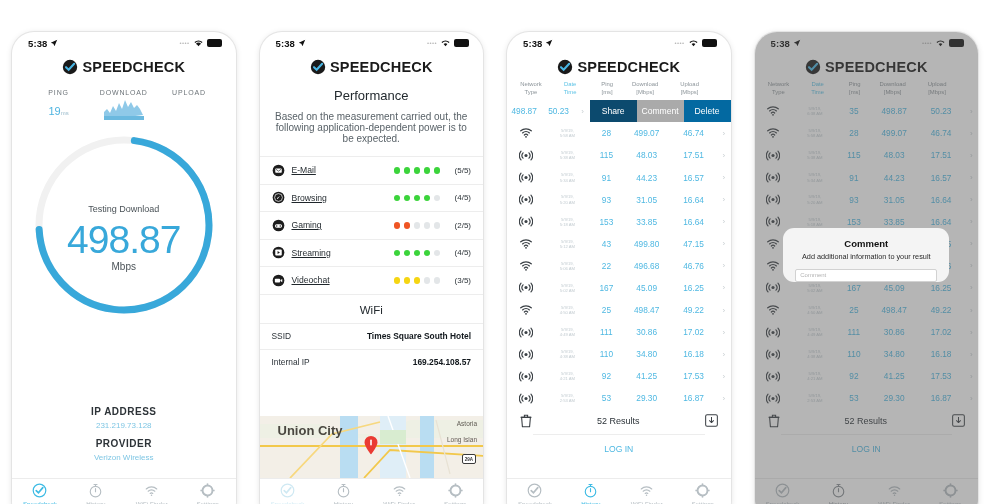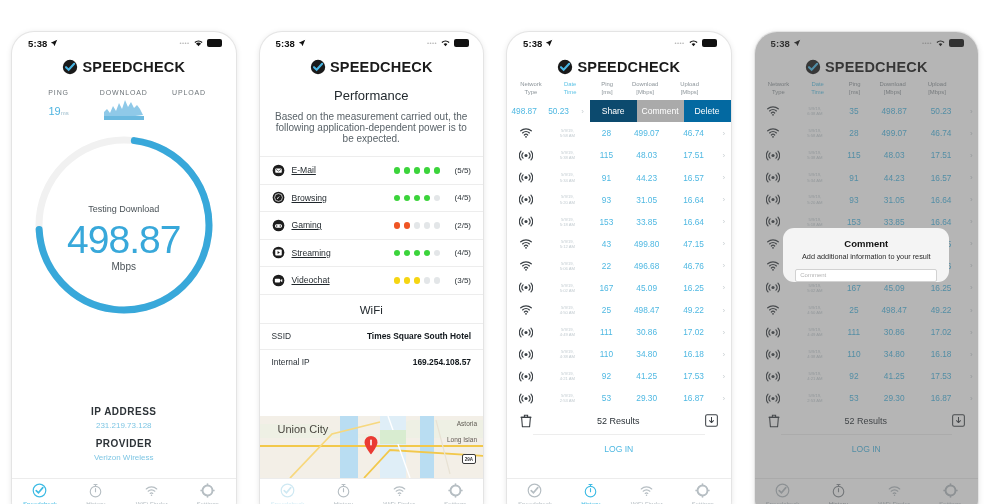--- a/index.html
+++ b/index.html
@@ -83,21 +83,21 @@
   .wifi-v{ font-size:8.4px; color:#12181d; font-weight:bold; }
 
   .map{ position:absolute; left:0; right:0; bottom:44px; height:62px;
     background:#f2efe9; overflow:hidden; }
   .pin{ position:absolute; left:50%; top:50%; transform:translate(-50%,-60%);
     width:15px; height:19px; }
   .map-badge{ position:absolute; right:7px; bottom:14px; width:14px; height:10px;
     border:1px solid #3a3a3a; border-radius:2px; background:#fff;
     font-size:4.5px; color:#333; text-align:center; line-height:9px; font-weight:bold;}
   .map-lbl{ position:absolute; font-size:6.5px; color:#5e5a52; }
-  .map-lbl.b{ font-size:11px; color:#4a4740; font-weight:400; }
+  .map-lbl.b{ font-size:13px; color:#4a4740; font-weight:700; }
 
   
   .thead{ display:flex; padding:6px 6px 4px; }
   .th{ font-size:5.9px; color:#8d959a; text-align:center; line-height:7.6px; }
   .th.date{ color:#5ec3e6; }
   .c-net{ flex:0 0 17%; } .c-date{ flex:0 0 20%; } .c-ping{ flex:0 0 15%; }
   .c-dl{ flex:0 0 21%; } .c-ul{ flex:0 0 21%; } .c-arr{ flex:0 0 6%; }
   .trow{ display:flex; align-items:center; height:22.1px; }
   .td{ text-align:center; font-size:8.3px; color:#4fb8e2; }
   .td.date{ font-size:4.2px; color:#c3ccd1; line-height:5.2px; }

